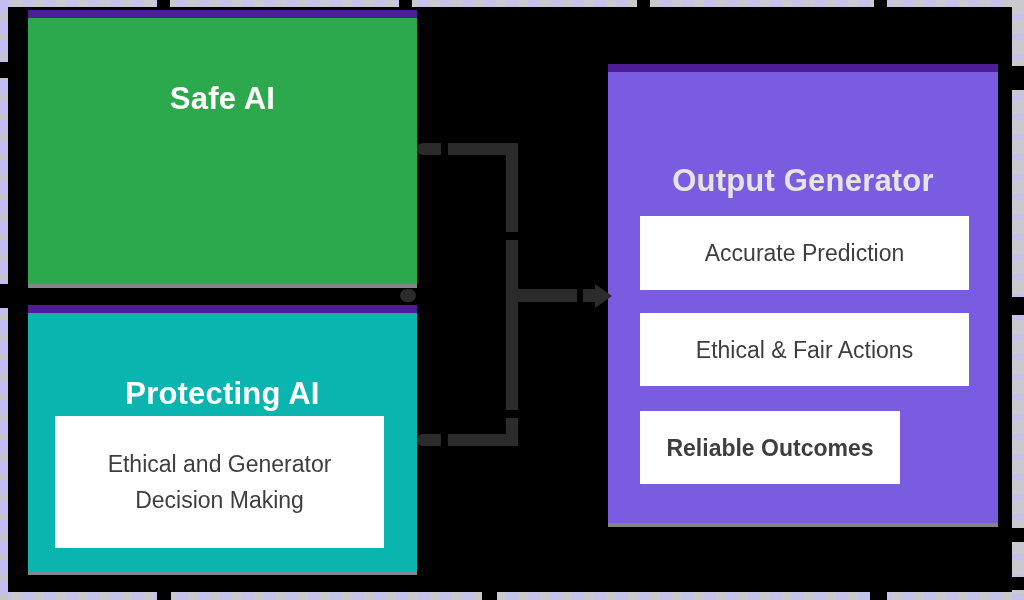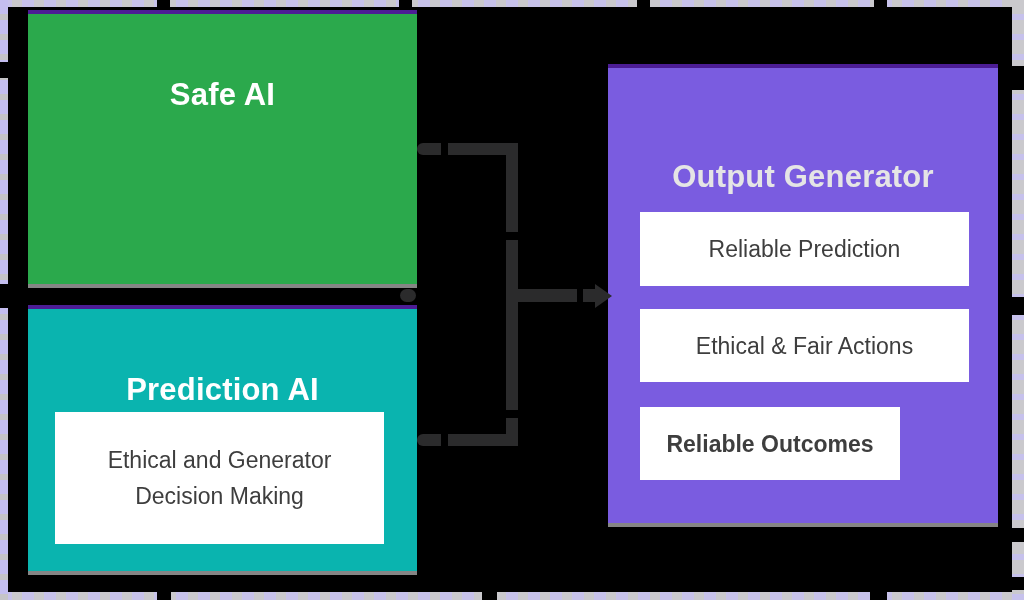--- a/index.html
+++ b/index.html
@@ -13,21 +13,21 @@
     background:repeating-linear-gradient(90deg,#c7c2ea 0 12px,#cac9cd 12px 22px);}
   #edge-bottom{left:0;top:592px;width:1024px;height:8px;
     background:repeating-linear-gradient(90deg,#c7c2ea 0 12px,#cac9cd 12px 22px);}
   #edge-left{left:0;top:0;width:8px;height:600px;
     background:repeating-linear-gradient(180deg,#c4bef0 0 14px,#c5c4c8 14px 20px);}
   #edge-right{left:1012px;top:0;width:12px;height:600px;
     background:repeating-linear-gradient(180deg,#cac9cd 0 14px,#c6c1ec 14px 20px);}
   .edge-gap{position:absolute;background:#000;}
   
   .node{position:absolute;box-sizing:border-box;
-    border-top:4px solid #4c1d95;border-bottom:4px solid #858585;}
+    border-top:8px solid #4c1d95;border-bottom:4px solid #858585;}
   #node-safe-ai{left:28px;top:10px;width:389px;height:278px;background:#2BA94C;}
   #node-responsible-ai{left:28px;top:305px;width:389px;height:270px;background:#0AB4AF;}
   #node-output-generator{left:608px;top:64px;width:390px;height:463px;background:#7A5CE0;}
   .node-title{position:absolute;left:0;right:0;text-align:center;
     font-size:31px;font-weight:700;color:#fff;line-height:38px;letter-spacing:.2px;}
   #node-safe-ai .node-title{top:36px;}
   #node-responsible-ai .node-title{top:36px;}
   #node-output-generator .node-title{top:64px;color:#e5e5e5;}
   .card{position:absolute;background:#fff;display:flex;flex-direction:column;
     justify-content:center;align-items:center;text-align:center;
@@ -79,31 +79,31 @@
     <div class="edge-gap" style="left:0;top:297px;width:12px;height:18px"></div>
     <div class="edge-gap" style="left:0;top:528px;width:12px;height:14px"></div>
     <div class="edge-gap" style="left:0;top:577px;width:12px;height:13px"></div>
   </div>
 
   <section class="node" id="node-safe-ai">
     <h2 class="node-title">Safe AI</h2>
   </section>
 
   <section class="node" id="node-responsible-ai">
-    <h2 class="node-title">Prediction AI</h2>
+    <h2 class="node-title">Protecting AI</h2>
     <div class="card" id="card-responsible">
       <span class="card-line">Ethical and Generator</span>
       <span class="card-line">Decision Making</span>
     </div>
   </section>
 
   <section class="node" id="node-output-generator">
     <h2 class="node-title">Output Generator</h2>
     <div class="card" id="card-out-1">
-      <span class="card-line">Reliable Prediction</span>
+      <span class="card-line">Accurate Prediction</span>
     </div>
     <div class="card" id="card-out-2">
       <span class="card-line">Ethical &amp; Fair Actions</span>
     </div>
     <div class="card" id="card-out-3">
       <span class="card-line">Reliable Outcomes</span>
     </div>
   </section>
 
   <div class="conn" id="c-top-dash"></div>

